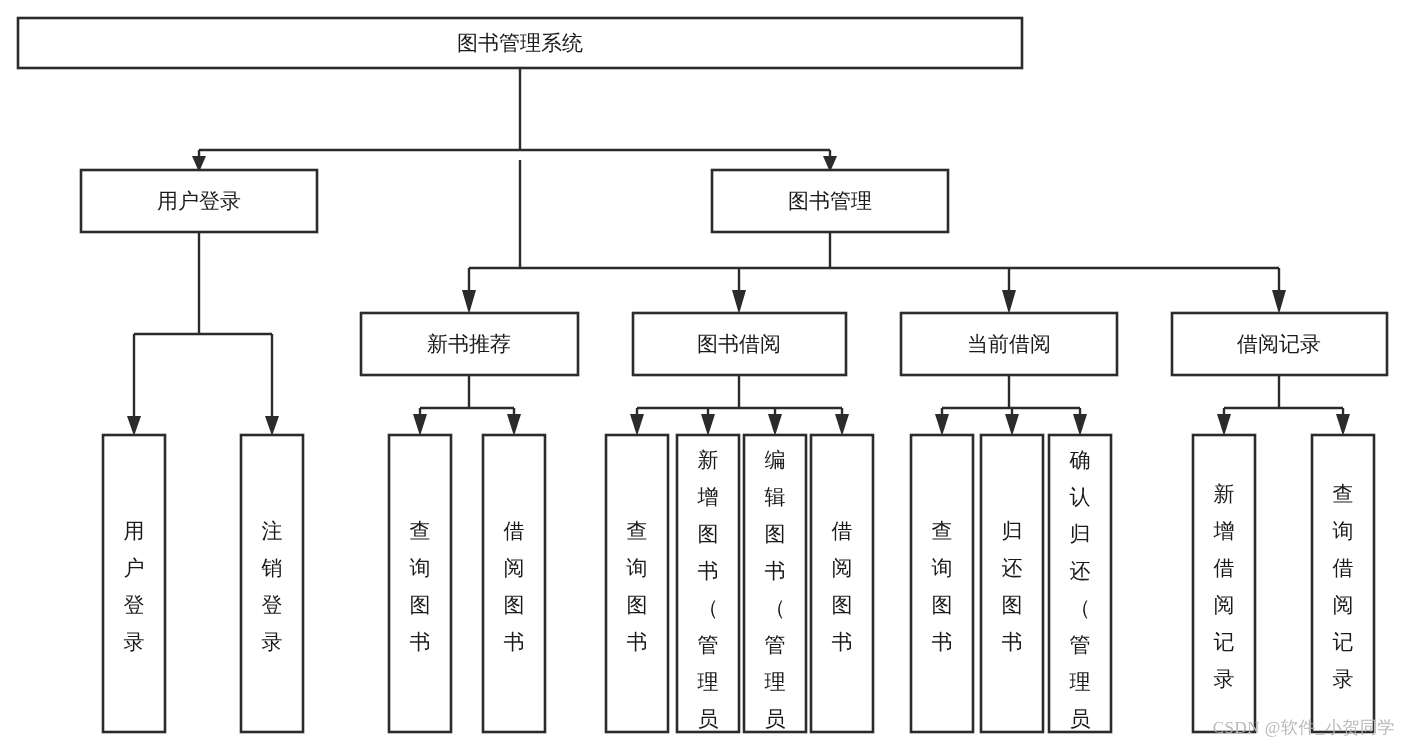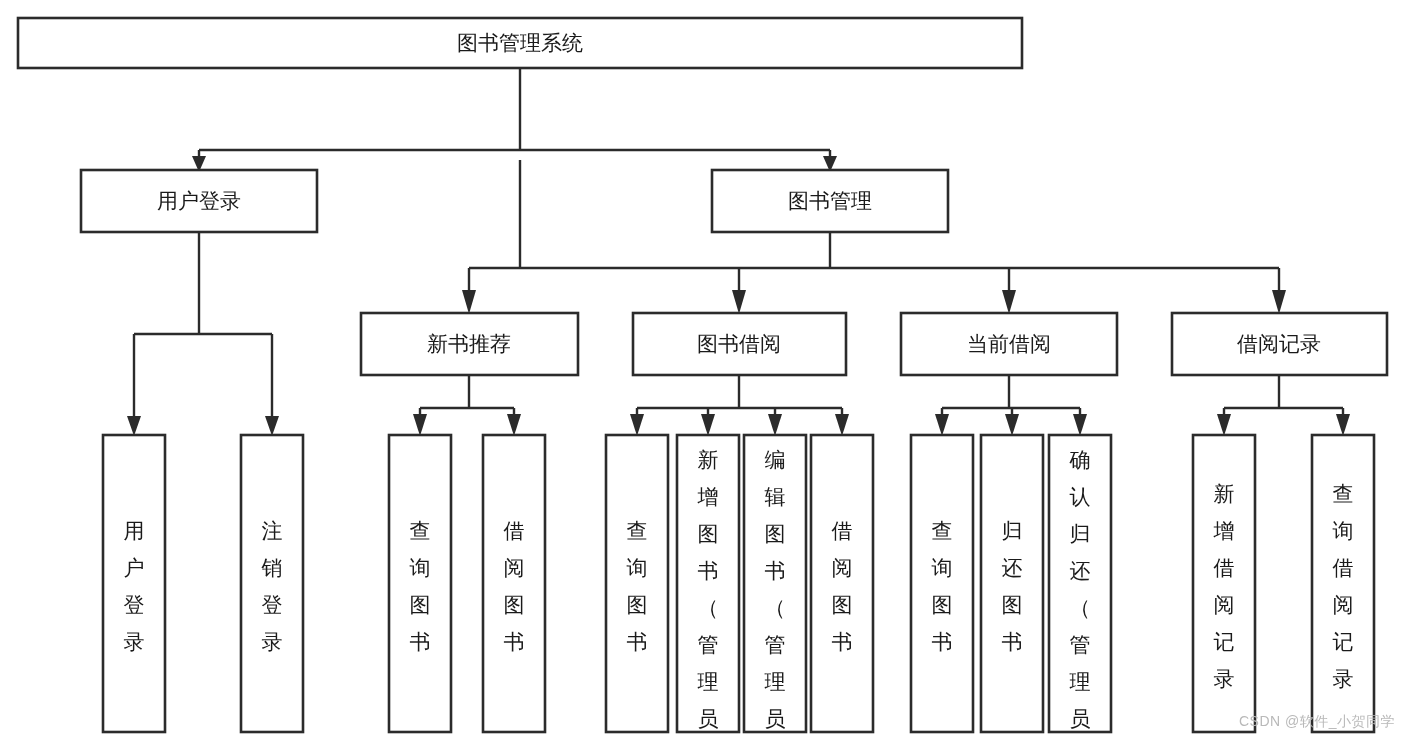--- a/index.html
+++ b/index.html
@@ -50,23 +50,23 @@
   }
   .node-label-v {
     font-family: "Liberation Sans", "DejaVu Sans", sans-serif;
     font-size: 21px;
     fill: #1a1a1a;
     text-anchor: middle;
   }
   .watermark {
     position: absolute;
     right: 10px;
-    bottom: 16px;
-    font-family: Liberation Sans, sans-serif;
-    font-size: 14px;
+    bottom: 8px;
+    font-family: Liberation Serif, serif;
+    font-size: 17px;
     color: #b9b9b9;
     white-space: nowrap;
     letter-spacing: 0.5px;
   }
 </style>
 </head>
 <body>
 
 <div id="diagram-root">
   <svg id="flow" viewBox="0 0 1405 747" xmlns="http://www.w3.org/2000/svg">

